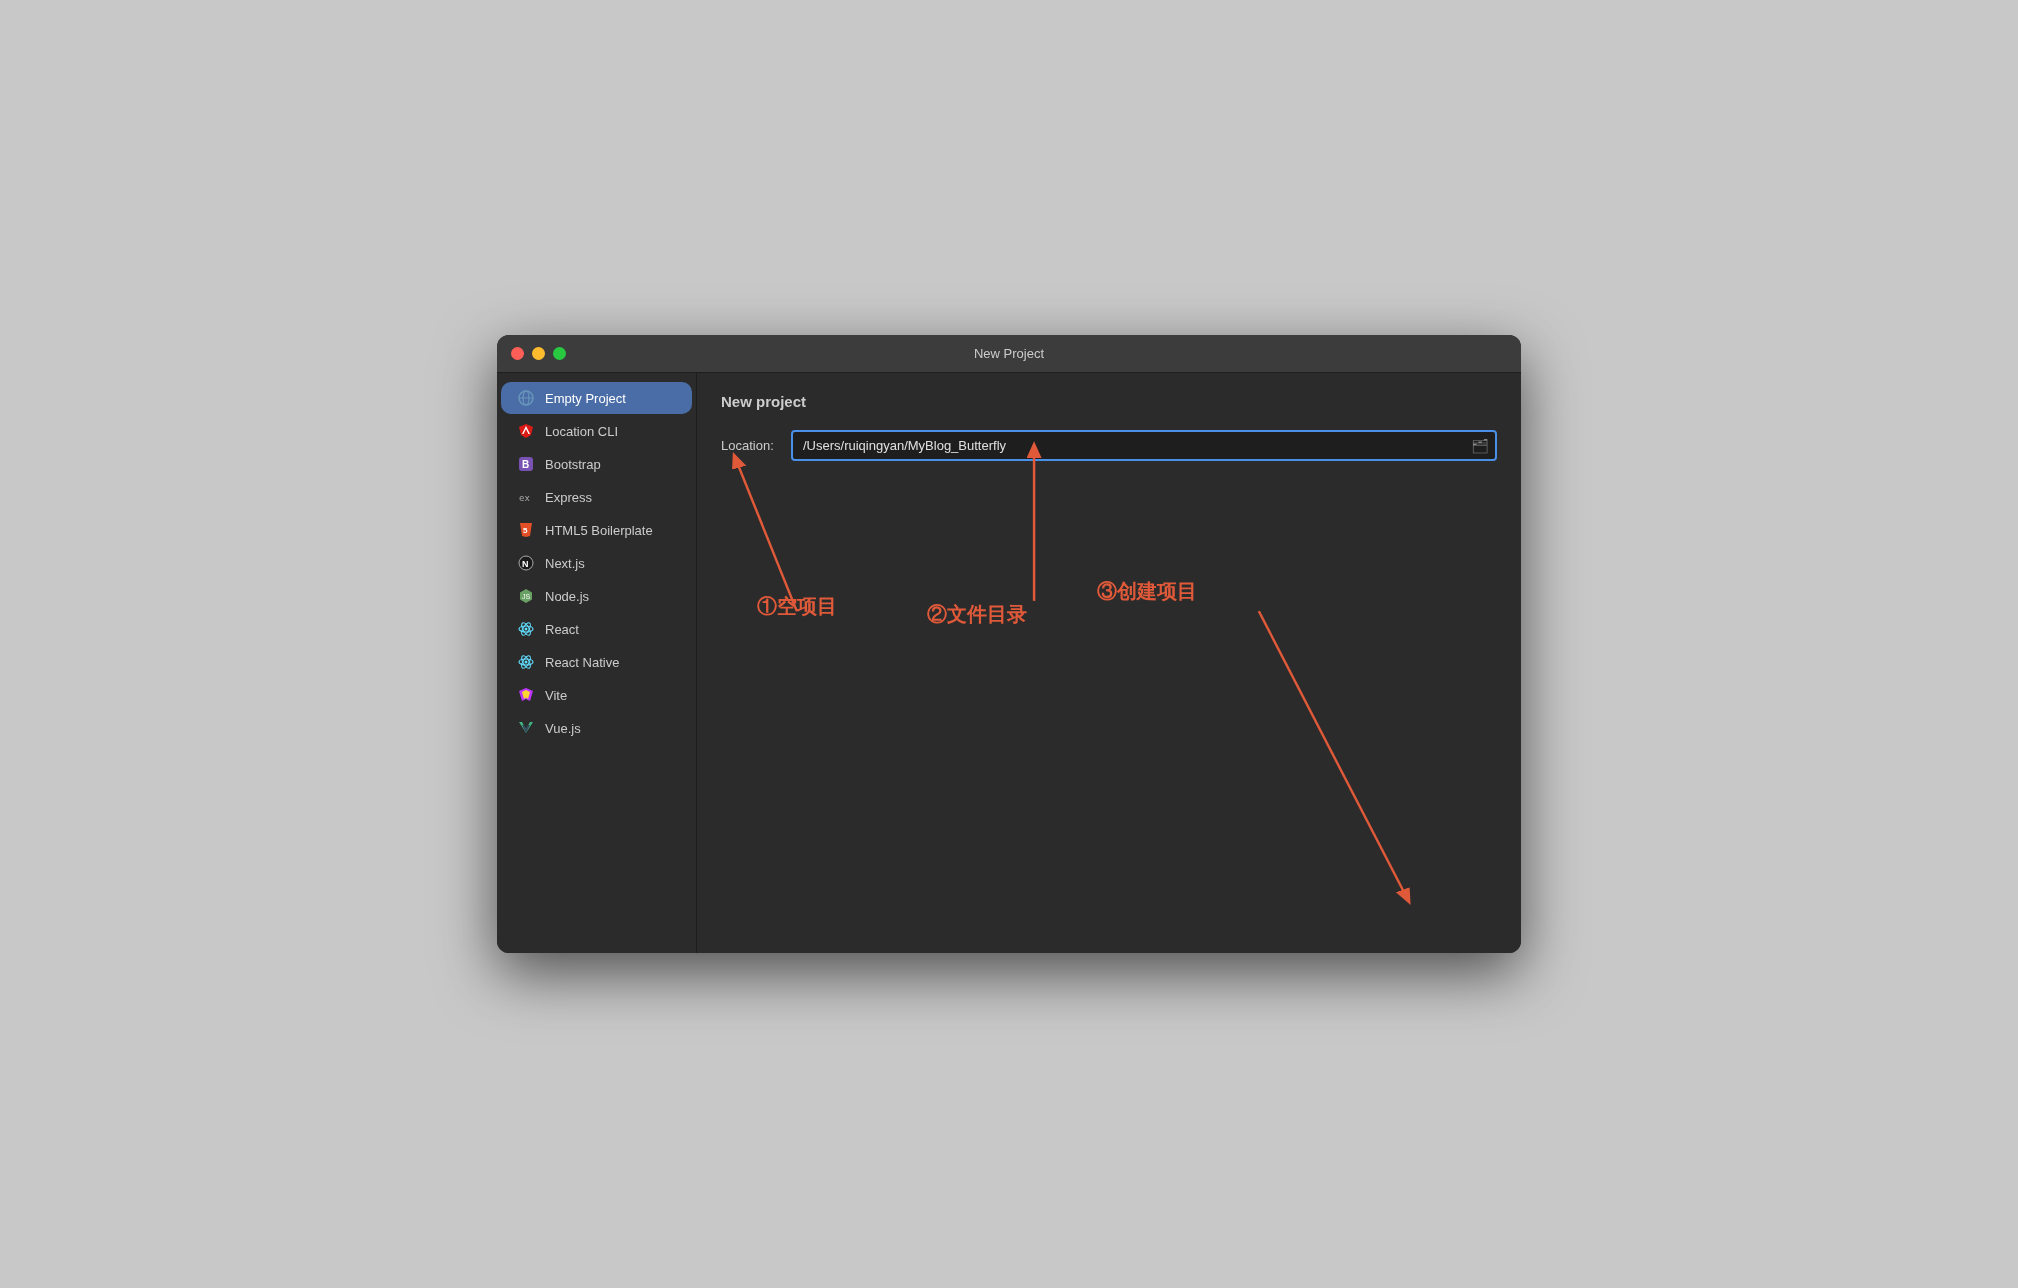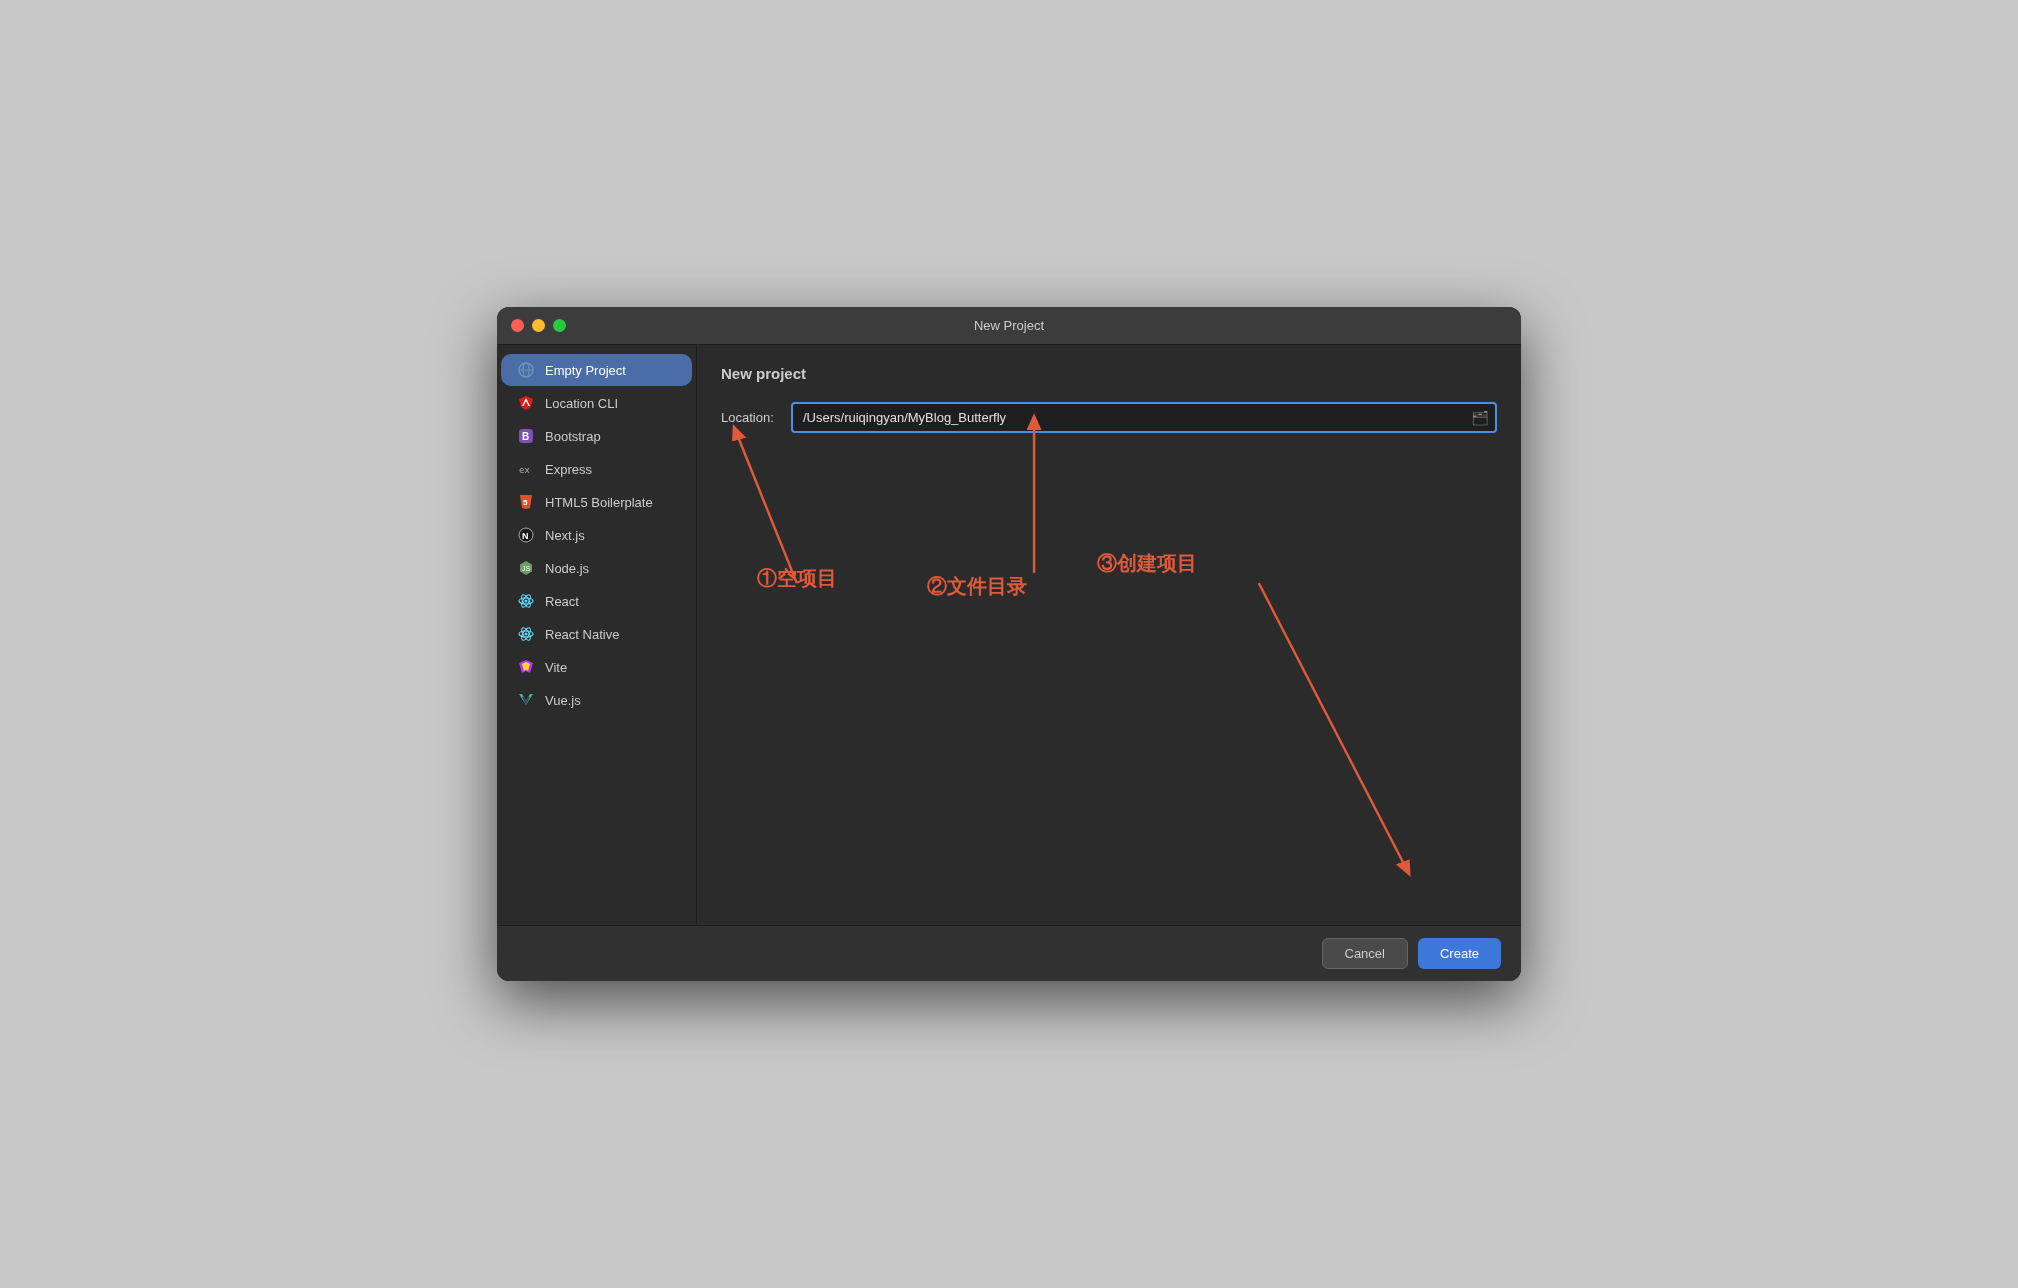--- a/index.html
+++ b/index.html
@@ -370,17 +370,13 @@
           <line x1="450" y1="230" x2="570" y2="510" stroke="#e05a3a" stroke-width="2" marker-end="url(#arrowhead)"></line>
         </svg>
 
         <div class="annotation-label label-1">①空项目</div>
         <div class="annotation-label label-2">②文件目录</div>
         <div class="annotation-label label-3">③创建项目</div>
       </div>
     </div>
   </div>
 
-  <div class="footer">
-    <button class="btn btn-cancel">Cancel</button>
-    <button class="btn btn-create">Create</button>
-  </div>
 </div>
 
 </body></html>

